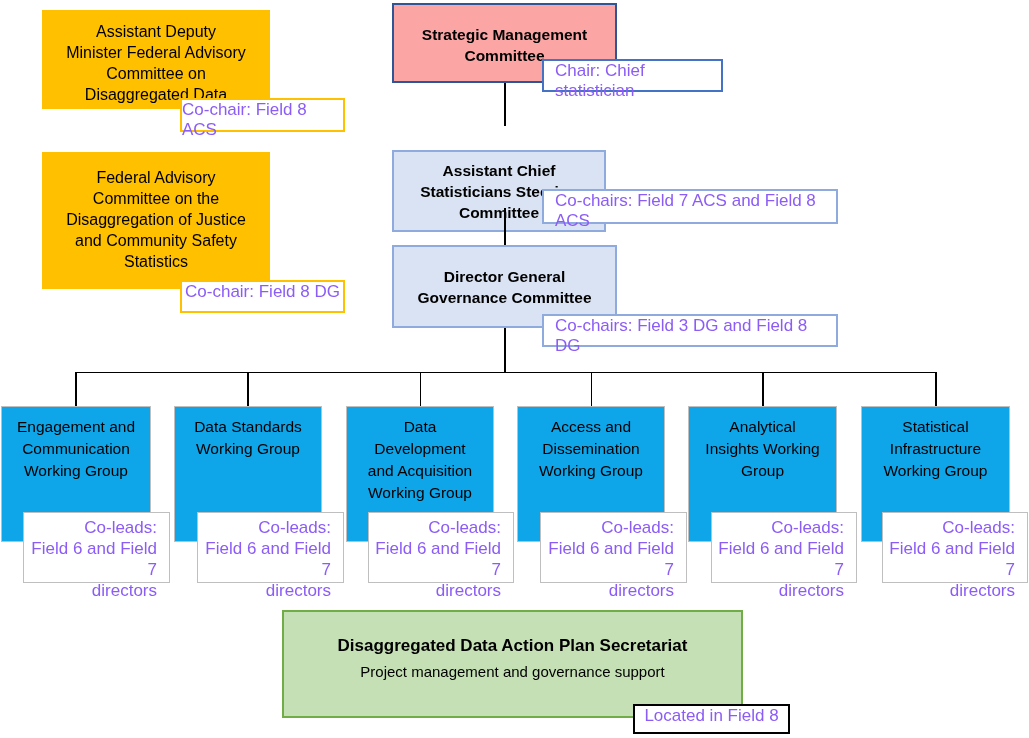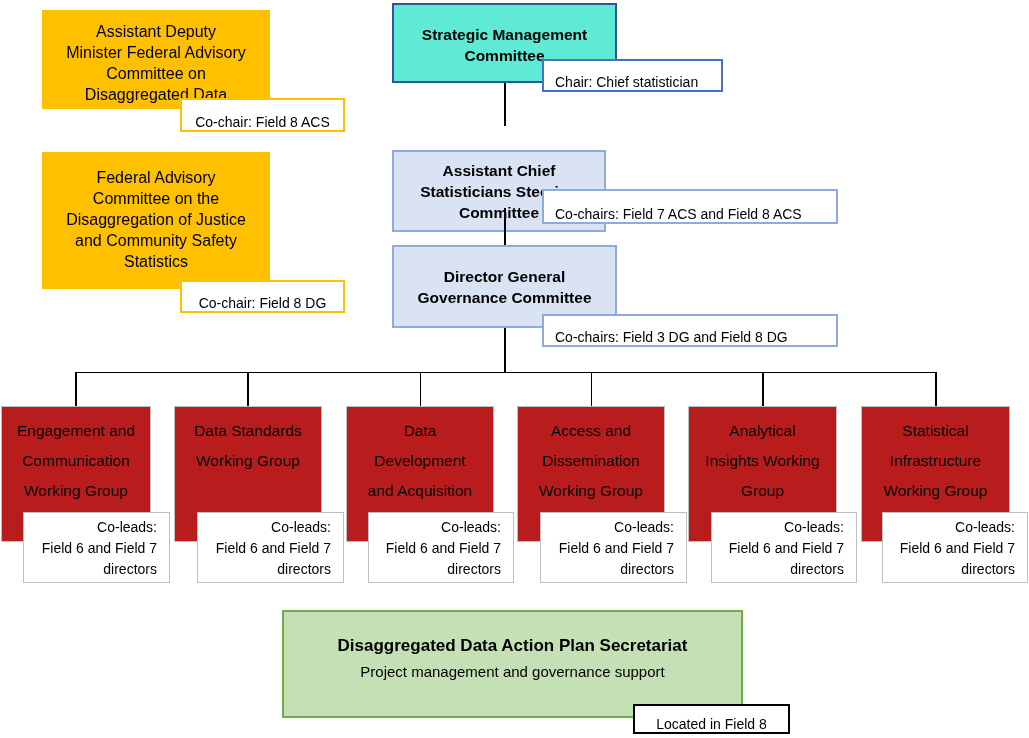--- a/index.html
+++ b/index.html
@@ -24,51 +24,51 @@
   .lines {
     white-space: pre-line;
   }
   .gold-box {
     background: #FFC000;
     font-size: 16px;
     line-height: 21px;
     margin-left: 12px;
   }
   .blue-box {
-    background: #5eead4;
+    background: #fca5a5;
     border: 2px solid #2F5597;
     font-weight: bold;
     font-size: 15.5px;
     line-height: 21px;
   }
   .lightblue-box {
     background: #DAE3F3;
     border: 2px solid #8FAADC;
     font-weight: bold;
     font-size: 15.5px;
     line-height: 21px;
   }
   .gray-box {
-    background: #b91c1c;
+    background: #0ea5e9;
     border: 1.5px solid #BFBFBF;
     font-size: 15.5px;
-    line-height: 30px;
+    line-height: 22px;
   }
   .green-box {
     background: #C5E0B4;
     border: 2px solid #70AD47;
   }
   .tag {
     position: absolute;
     box-sizing: border-box;
     background: #ffffff;
-    font-size: 14px;
-    color: #000000;
+    font-size: 17px;
+    color: #8b5cf6;
     display: flex;
-    align-items: flex-end;
+    align-items: flex-start;
     z-index: 5;
   }
   .tag-gold   { border: 2px solid #FFC000; justify-content: center; }
   .tag-blue   { border: 2px solid #4472C4; padding-left: 11px; }
   .tag-lblue  { border: 2px solid #8FAADC; padding-left: 11px; }
   .tag-navy   { border: 2px solid #000000; justify-content: center; }
   .tag-gray {
     border: 1.5px solid #BFBFBF;
     display: block;
     text-align: right;

